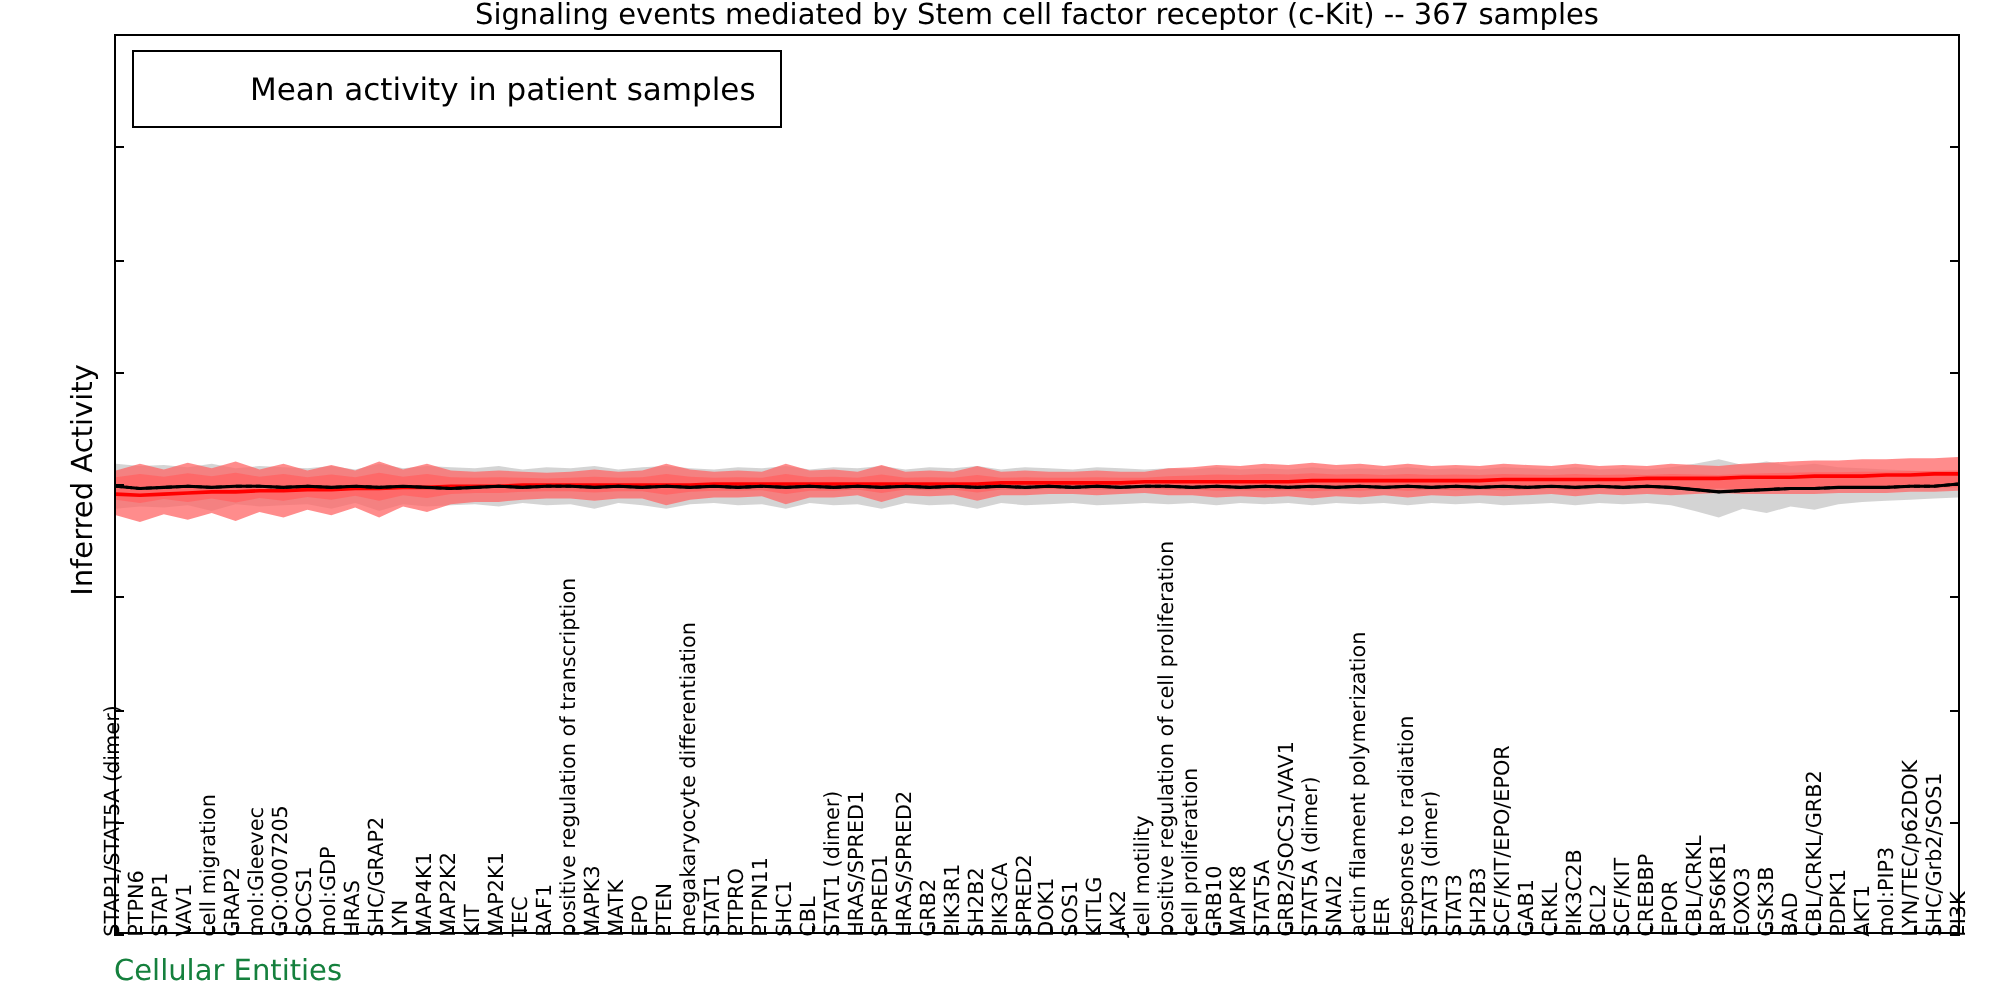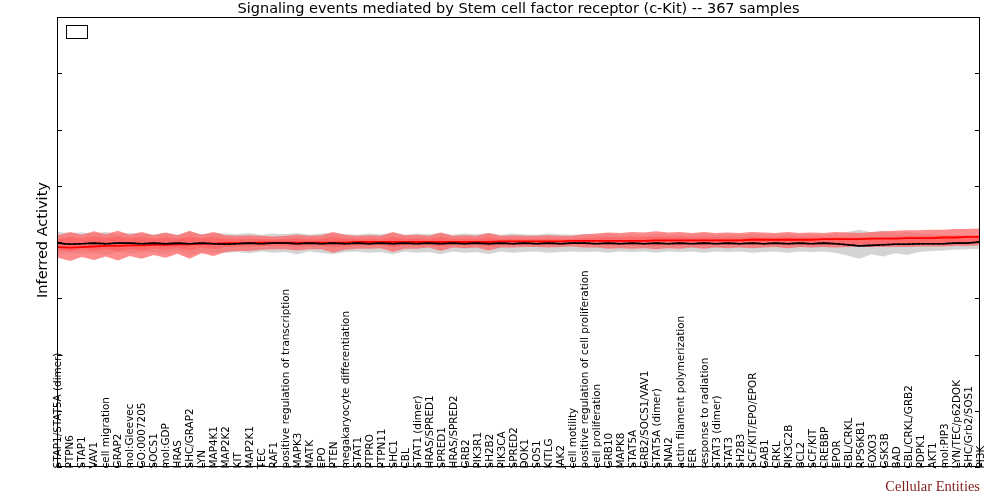--- a/index.html
+++ b/index.html
@@ -71,24 +71,23 @@
     width: 5px;
     height: 0;
     border-top: 1.2px solid #000;
   }
   
   #xlabel {
     position: absolute;
     left: 57px;
     top: 478px;
     width: 923px;
-    text-align: right;
+    text-align: left;
     font-size: 14.5px;
-    color: #7f1d1d;
-    font-family: Liberation Serif, serif;
+    color: #15803d;
   }
   #xticklabels {
     position: absolute;
     left: 0;
     top: 0;
     width: 1000px;
     height: 500px;
     pointer-events: none;
   }
   .xtick-label {
@@ -313,20 +312,26 @@
       <div class="xtick-label" style="left: 961.028px;">LYN/TEC/p62DOK</div>
       <div class="xtick-mark" style="left: 969.015px;"></div>
       <div class="xtick-label" style="left: 973.015px;">SHC/Grb2/SOS1</div>
       <div class="xtick-mark" style="left: 981.002px;"></div>
       <div class="xtick-label" style="left: 985.002px;">PI3K</div>
     </div>
 
   <div id="xlabel">Cellular Entities</div>
 
   <div id="legend">
+    <div class="legend-row">
+      <svg class="legend-swatch" height="4" width="36">
+        <line x1="0" y1="2" x2="36" y2="2" stroke="#ff0000" stroke-width="1.6"></line>
+      </svg>
+      <span class="legend-text">Mean activity in patient samples</span>
+    </div>
   </div>
 
 <div class="ytick-mark" style="top: 467px;"></div>
     <div class="ytick-mark-r" style="top: 467px;"></div>
     <div class="ytick-mark" style="top: 410.75px;"></div>
     <div class="ytick-mark-r" style="top: 410.75px;"></div>
     <div class="ytick-mark" style="top: 354.5px;"></div>
     <div class="ytick-mark-r" style="top: 354.5px;"></div>
     <div class="ytick-mark" style="top: 298.25px;"></div>
     <div class="ytick-mark-r" style="top: 298.25px;"></div>

